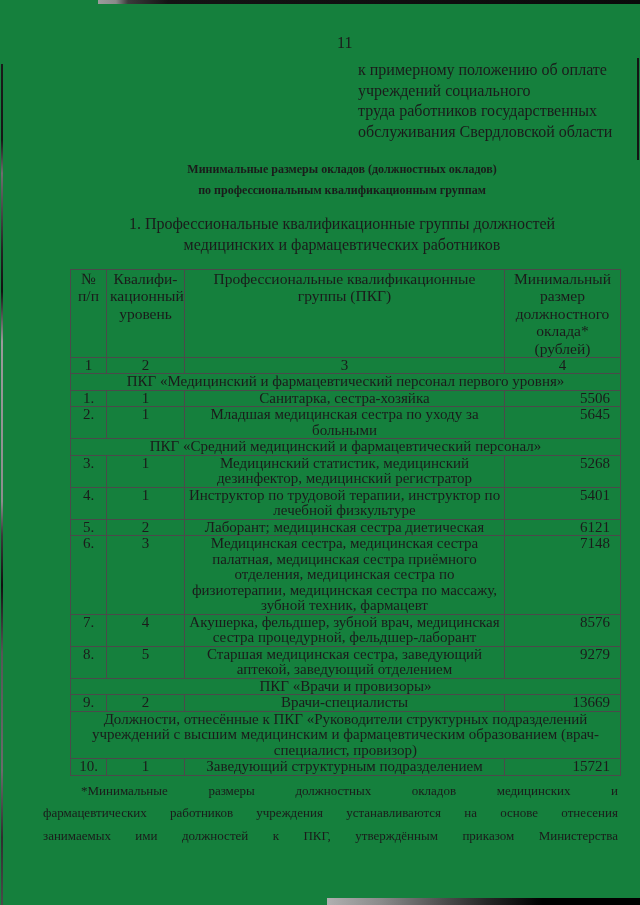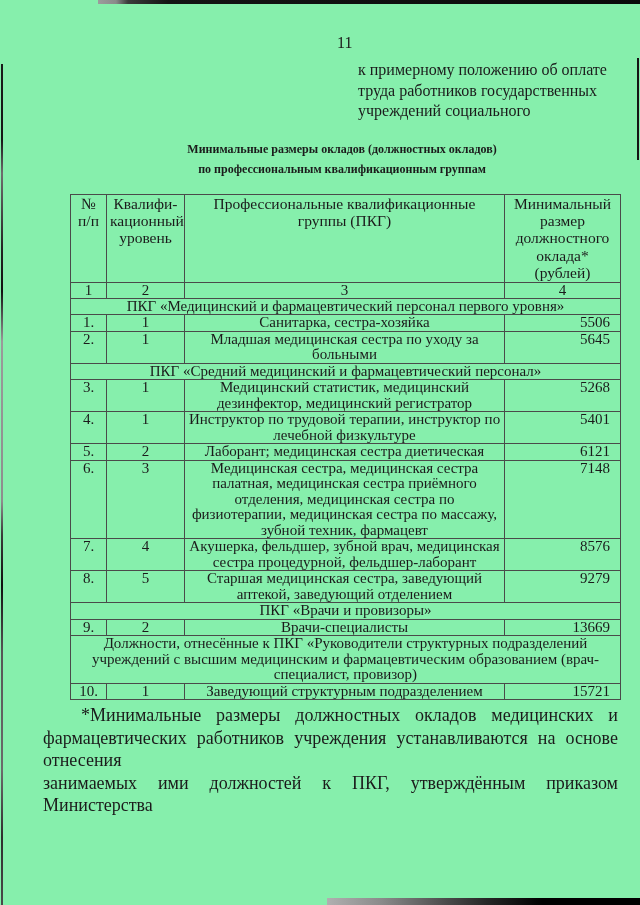--- a/index.html
+++ b/index.html
@@ -1,17 +1,17 @@
 <!DOCTYPE html>
 <html><head>
 <meta charset="utf-8">
 <style>
   html,body{margin:0;padding:0;background:#ffffff;}
   .page{
-    position:relative;width:640px;height:905px;background:#86efac;
+    position:relative;width:640px;height:905px;background:#15803d;
     font-family:"Liberation Serif","DejaVu Serif",serif;color:#1b1b1b;
     overflow:hidden;
   }
   
   .artifact-top{position:absolute;top:0;left:98px;right:0;height:4px;
     background:linear-gradient(90deg,#9c9c9c 0px,#8a8a8a 18px,#3b3b3b 30px,#141414 70px,#0a0a0a 100%);}
   .artifact-left{position:absolute;top:64px;left:1px;width:2px;bottom:0;
     background:linear-gradient(180deg,#1a1a1a 0%,#161616 9%,#6e6e6e 13%,#232323 22%,#111 27%,#9a9a9a 33%,#8d8d8d 52%,#3a3a3a 56%,#101010 62%,#565656 70%,#6b6b6b 84%,#2e2e2e 92%,#4a4a4a 100%);}
   .artifact-right{position:absolute;top:58px;right:1px;width:2px;height:102px;background:#141414;}
   .artifact-bottom{position:absolute;bottom:0;left:327px;right:0;height:7px;
@@ -28,47 +28,52 @@
     font-size:15px;line-height:15.5px;table-layout:fixed;}
   .salary th,.salary td{border:1px solid #4a4a4a;padding:0 3px;vertical-align:top;
     font-weight:normal;overflow:hidden;}
   .salary thead th{text-align:center;font-size:15.5px;line-height:17.4px;}
   .salary .colnums td{text-align:center;line-height:15px;}
   .salary td.c-num,.salary td.c-level{text-align:center;}
   .salary td.c-name{text-align:center;}
   .salary td.c-salary{text-align:right;padding-right:10px;}
   .salary tr.section td{text-align:center;}
   
-  .footnote{margin:4px 22px 0 43px;font-size:18px;line-height:22.5px;}
+  .footnote{margin:4px 22px 0 43px;font-size:13px;line-height:22.5px;}
   .footnote div{text-align:justify;text-align-last:justify;}
   .footnote .indent{text-indent:38px;}
 </style>
 </head>
 <body>
 
 <div class="page">
 
   <div class="artifact-top"></div>
   <div class="artifact-left"></div>
   <div class="artifact-right"></div>
   <div class="artifact-bottom"></div>
 
   <div class="page-number">11</div>
 
   <div class="appendix">
     <div>к примерному положению об оплате</div>
+    <div>учреждений социального</div>
     <div>труда работников государственных</div>
-    <div>учреждений социального</div>
+    <div>обслуживания Свердловской области</div>
   </div>
 
   <div class="doc-title centered">
     <div>Минимальные размеры окладов (должностных окладов)</div>
     <div>по профессиональным квалификационным группам</div>
   </div>
 
+  <div class="doc-subtitle centered">
+    <div>1. Профессиональные квалификационные группы должностей</div>
+    <div>медицинских и фармацевтических работников</div>
+  </div>
 
   <table class="salary">
     <colgroup>
       <col style="width:36px">
         <col style="width:78px">
         <col style="width:320px">
         <col style="width:116px">
     </colgroup>
     <thead>
       <tr>

